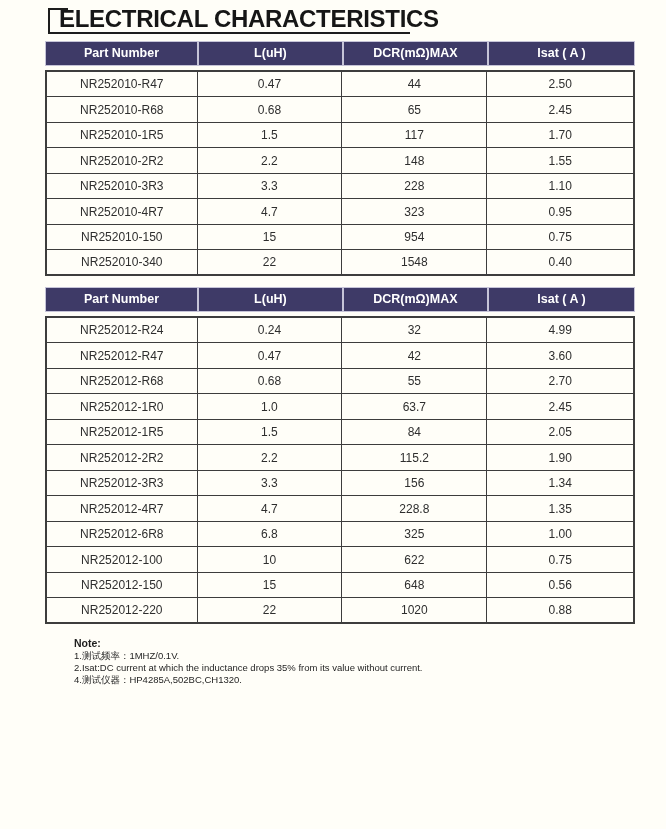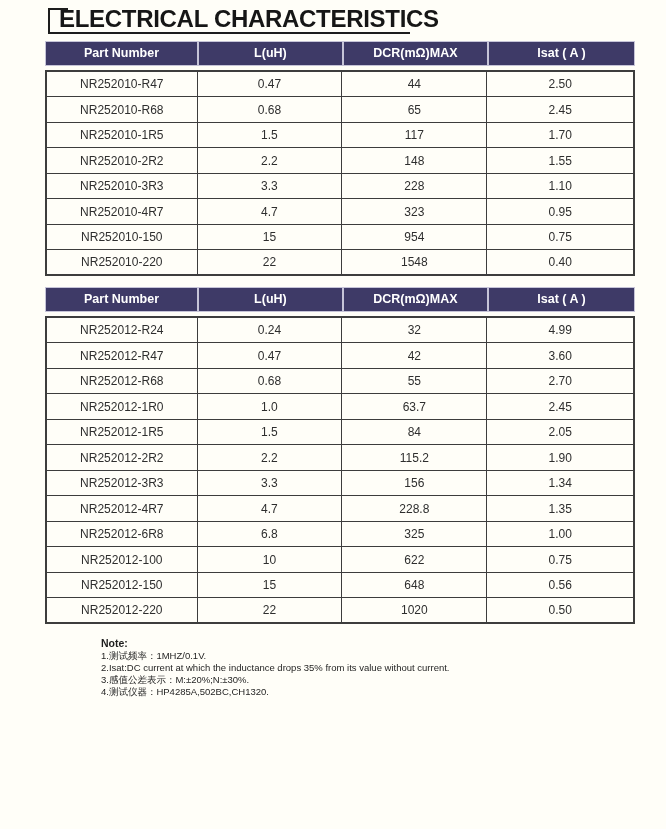--- a/index.html
+++ b/index.html
@@ -67,21 +67,21 @@
   table.grid col:nth-child(3) { width:24.7%; }
   table.grid col:nth-child(4) { width:25.0%; }
   table.grid td {
     border:1.5px solid var(--grid-border, #3D3D3D);
     height:25.5px;
     text-align:center;
     vertical-align:middle;
     font-size:12px;
     color: var(--cell-text, #2E2E2E);
   }
-  .note { margin:13px 0 0 56px; font-size:9.5px; line-height:12px; color:#1f1f1f; }
+  .note { margin:13px 0 0 29px; font-size:9.5px; line-height:12px; color:#1f1f1f; }
   .note-label { font-weight:bold; font-size:10.5px; line-height:13px; }
 </style>
 </head>
 <body>
 
 <header class="title-wrap">
   <h1 class="title">ELECTRICAL CHARACTERISTICS</h1>
 </header>
 
 <main class="content">
@@ -136,21 +136,21 @@
             <td>323</td>
             <td>0.95</td>
           </tr>
           <tr>
             <td>NR252010-150</td>
             <td>15</td>
             <td>954</td>
             <td>0.75</td>
           </tr>
           <tr>
-            <td>NR252010-220</td>
+            <td>NR252010-340</td>
             <td>22</td>
             <td>1548</td>
             <td>0.40</td>
           </tr>
         </tbody>
       </table>
     </section>
   <section class="table-block">
       <div class="thead">
         <div class="th">Part Number</div>
@@ -229,27 +229,26 @@
           <tr>
             <td>NR252012-150</td>
             <td>15</td>
             <td>648</td>
             <td>0.56</td>
           </tr>
           <tr>
             <td>NR252012-220</td>
             <td>22</td>
             <td>1020</td>
-            <td>0.50</td>
+            <td>0.88</td>
           </tr>
         </tbody>
       </table>
     </section>
   <footer class="note">
     <div class="note-label">Note:</div>
     <div id="note-lines">
         <div>1.测试频率：1MHZ/0.1V.</div>
         <div>2.Isat:DC current at which the inductance drops 35% from its value without current.</div>
-        <div>3.感值公差表示：M:±20%;N:±30%.</div>
         <div>4.测试仪器：HP4285A,502BC,CH1320.</div>
       </div>
   </footer>
 </main>
 
 </body></html>

